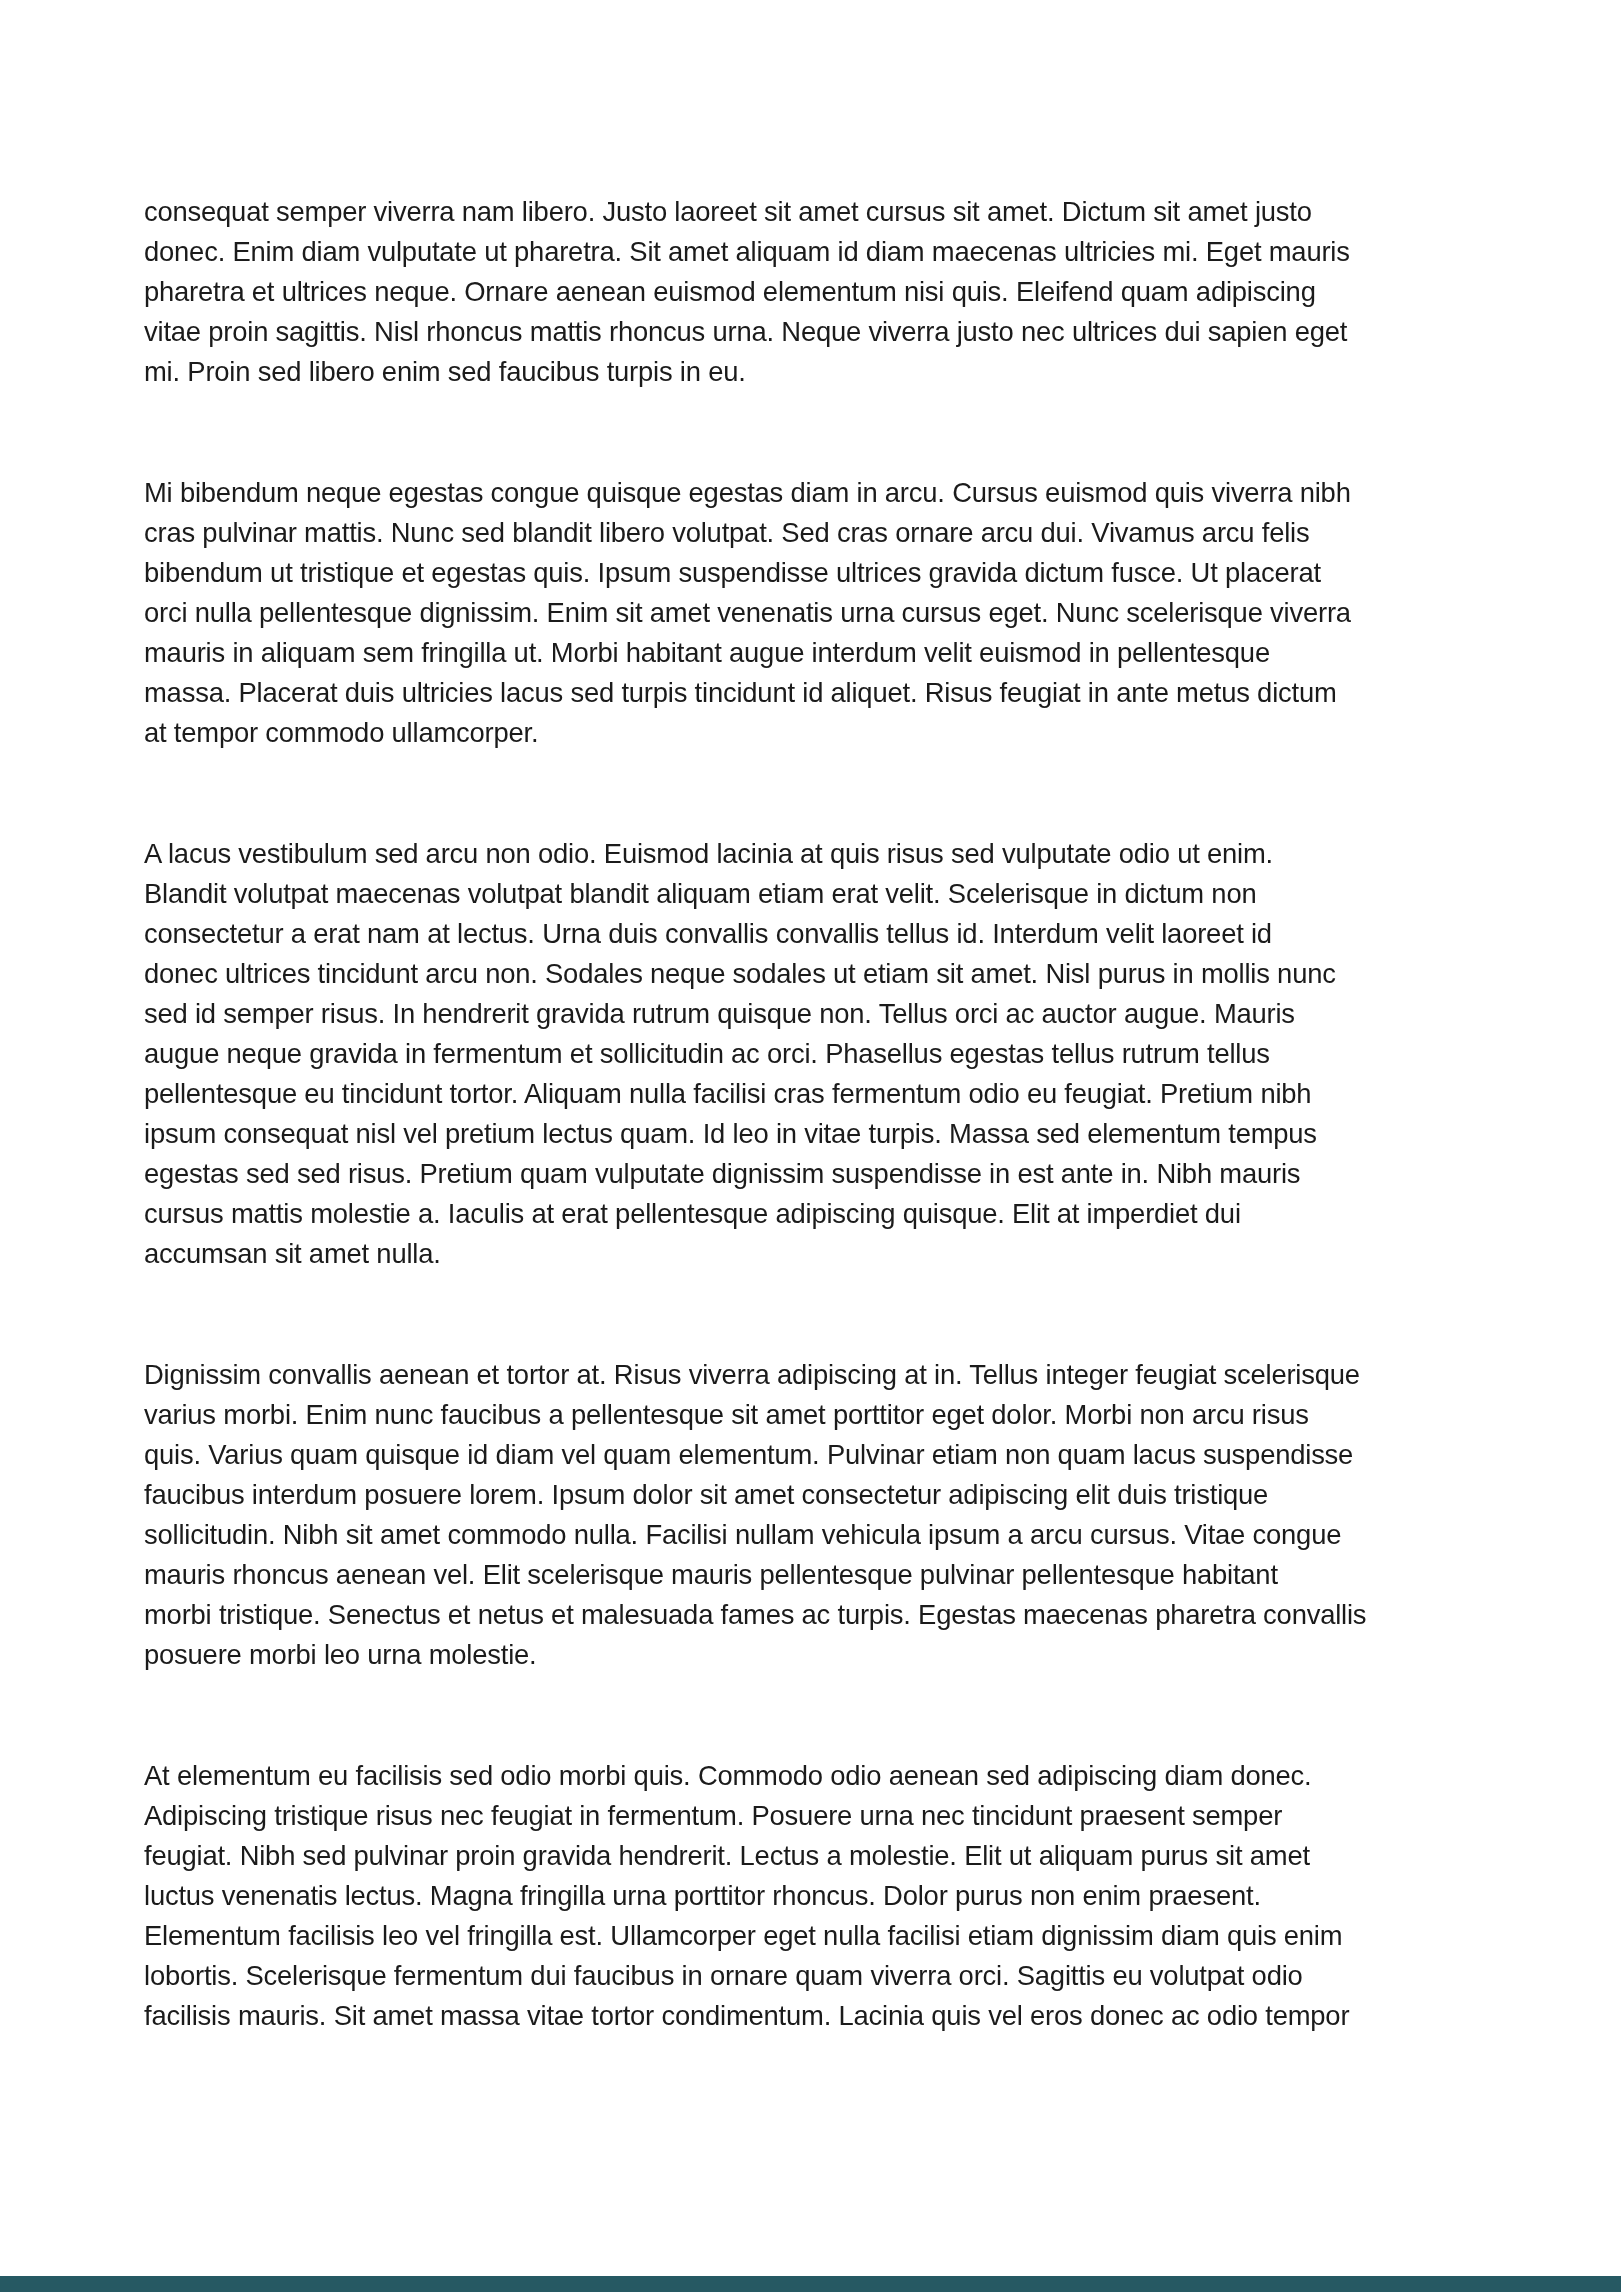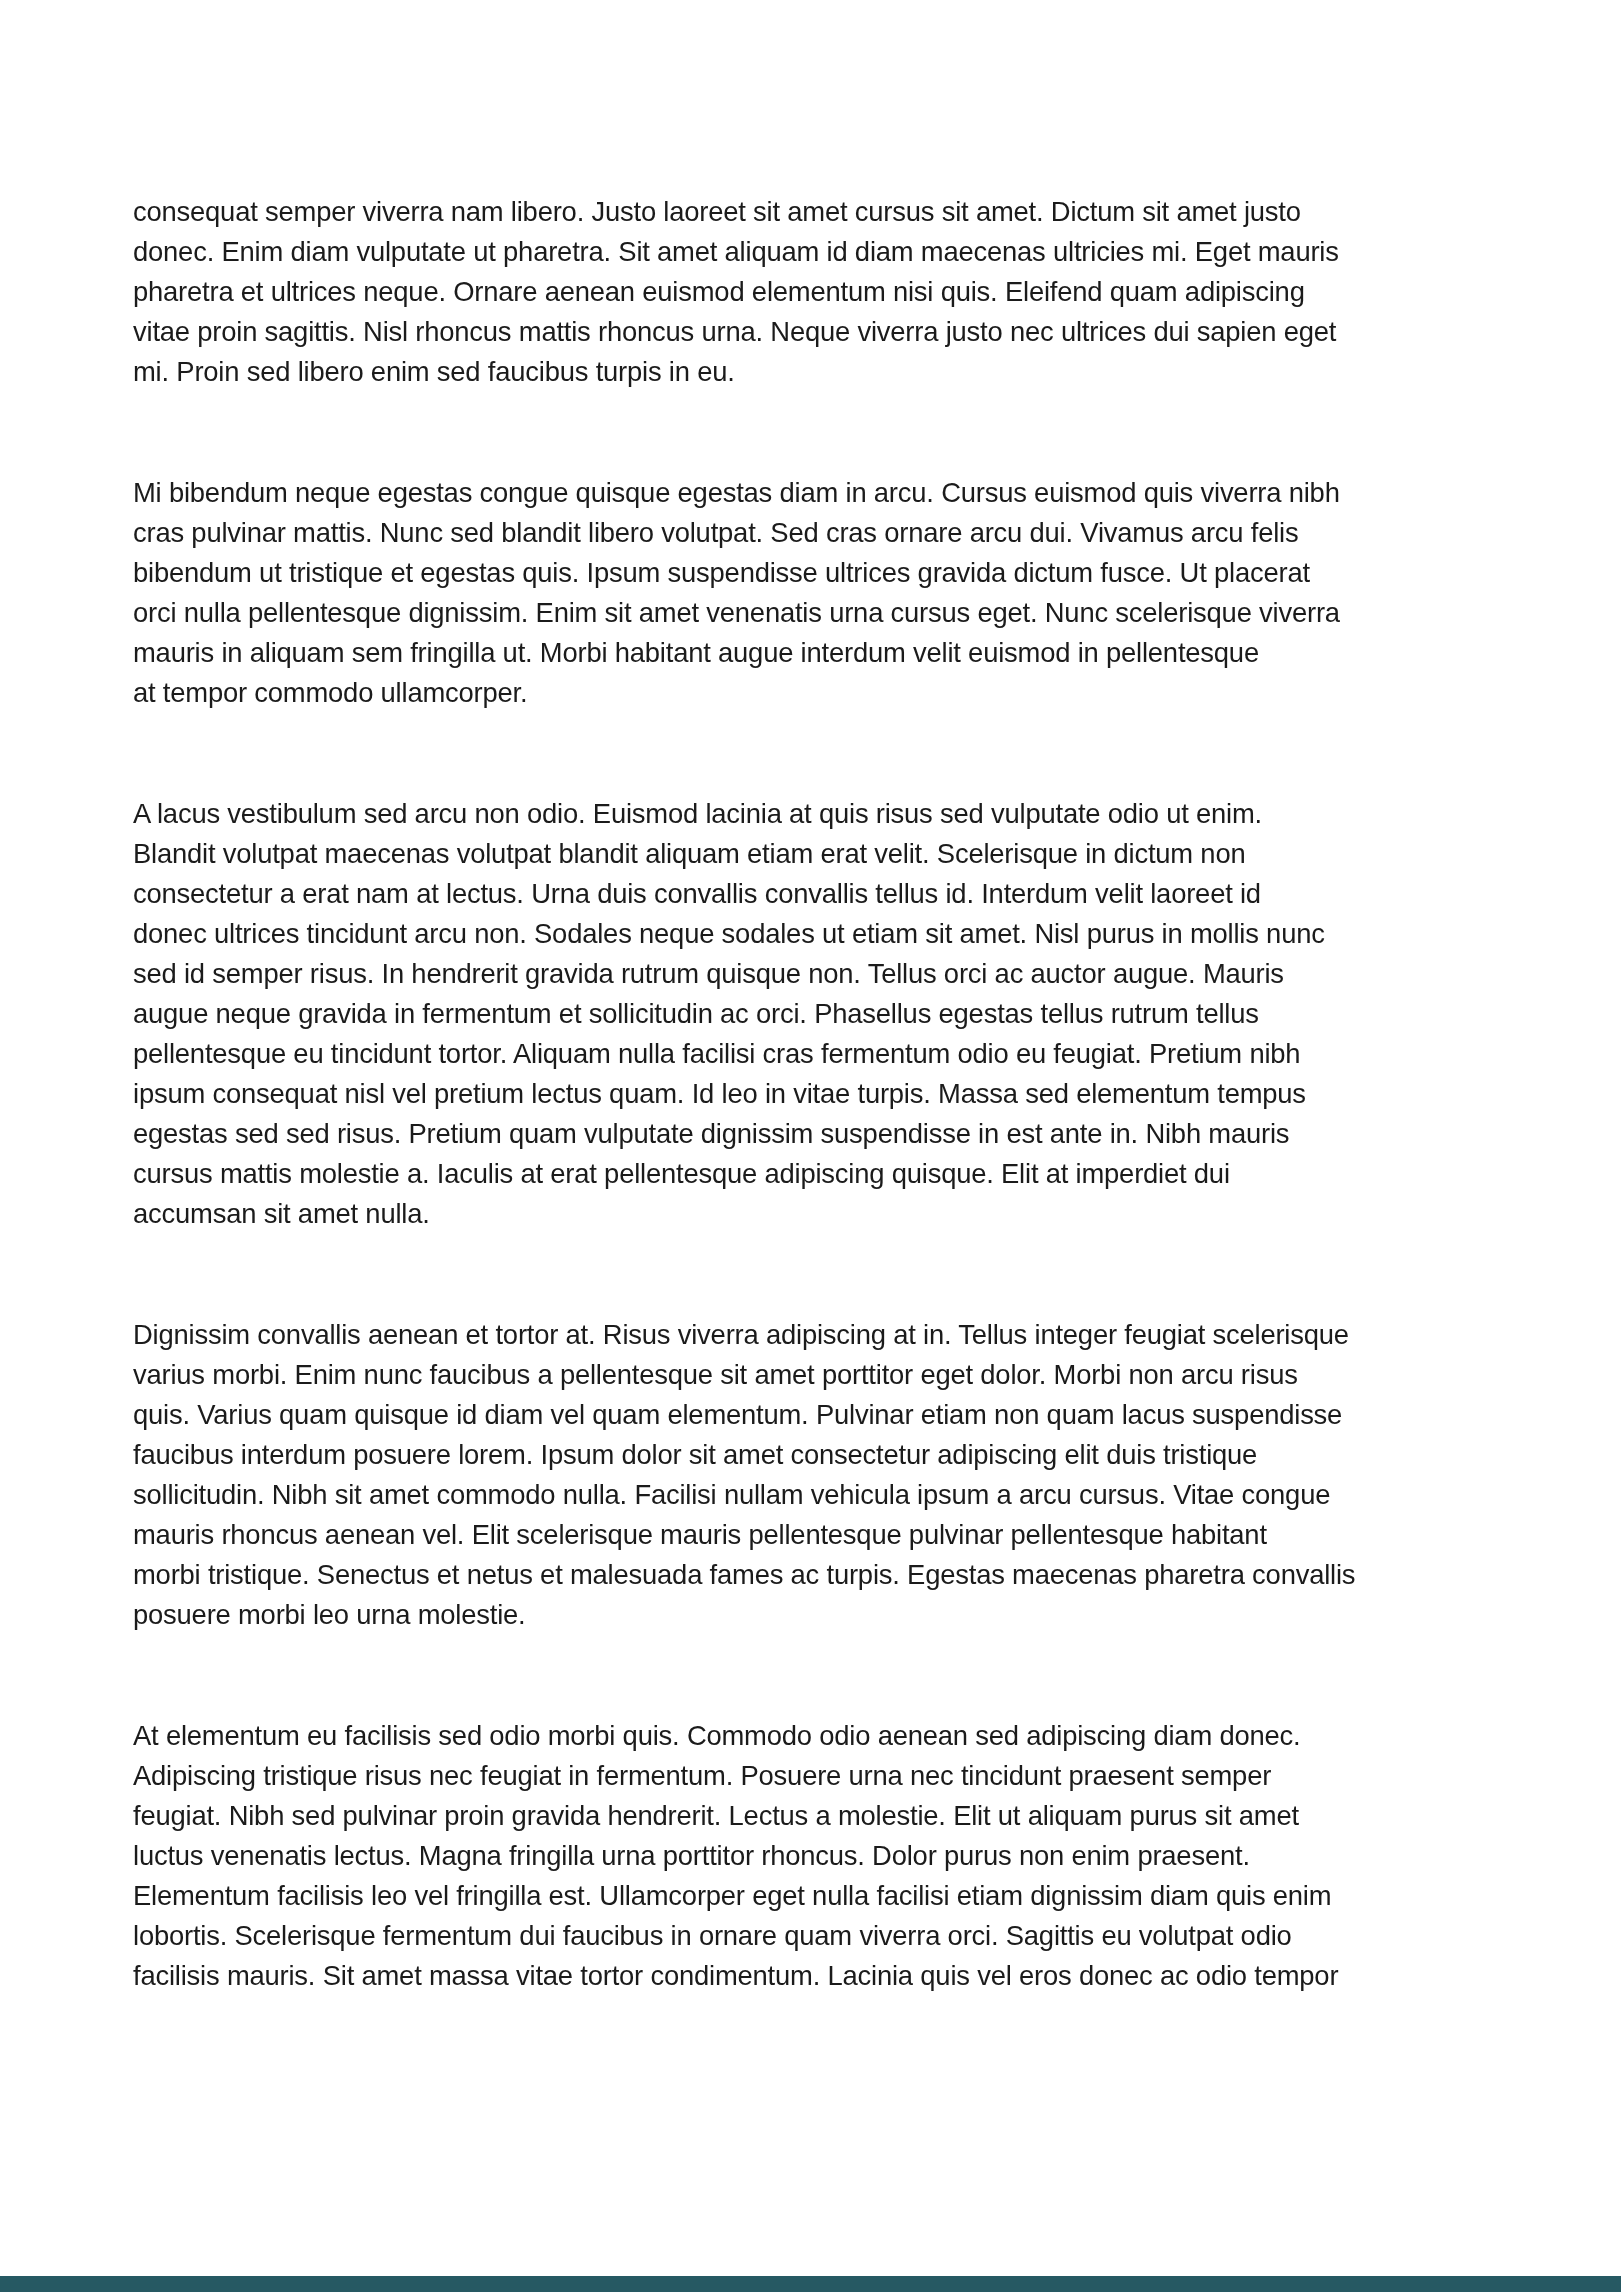--- a/index.html
+++ b/index.html
@@ -17,21 +17,21 @@
     overflow: hidden;
   }
   .content {
     position: absolute;
     left: 133px;
     top: 192px;
     width: 1362px;
     color: #1b1b1b;
   }
   .para {
-    margin: 0 0 81px 0;
+    margin: 0 0 81px 11px;
   }
   .line {
     font-size: 27.4px;
     line-height: 40px;
     white-space: nowrap;
     letter-spacing: -0.2px;
   }
   .bottom-bar {
     position: absolute;
     left: 0;
@@ -54,20 +54,21 @@
       <div class="line">vitae proin sagittis. Nisl rhoncus mattis rhoncus urna. Neque viverra justo nec ultrices dui sapien eget</div>
       <div class="line">mi. Proin sed libero enim sed faucibus turpis in eu.</div>
     </div>
 
     <div class="para">
       <div class="line">Mi bibendum neque egestas congue quisque egestas diam in arcu. Cursus euismod quis viverra nibh</div>
       <div class="line">cras pulvinar mattis. Nunc sed blandit libero volutpat. Sed cras ornare arcu dui. Vivamus arcu felis</div>
       <div class="line">bibendum ut tristique et egestas quis. Ipsum suspendisse ultrices gravida dictum fusce. Ut placerat</div>
       <div class="line">orci nulla pellentesque dignissim. Enim sit amet venenatis urna cursus eget. Nunc scelerisque viverra</div>
       <div class="line">mauris in aliquam sem fringilla ut. Morbi habitant augue interdum velit euismod in pellentesque</div>
+      <div class="line">massa. Placerat duis ultricies lacus sed turpis tincidunt id aliquet. Risus feugiat in ante metus dictum</div>
       <div class="line">at tempor commodo ullamcorper.</div>
     </div>
 
     <div class="para">
       <div class="line">A lacus vestibulum sed arcu non odio. Euismod lacinia at quis risus sed vulputate odio ut enim.</div>
       <div class="line">Blandit volutpat maecenas volutpat blandit aliquam etiam erat velit. Scelerisque in dictum non</div>
       <div class="line">consectetur a erat nam at lectus. Urna duis convallis convallis tellus id. Interdum velit laoreet id</div>
       <div class="line">donec ultrices tincidunt arcu non. Sodales neque sodales ut etiam sit amet. Nisl purus in mollis nunc</div>
       <div class="line">sed id semper risus. In hendrerit gravida rutrum quisque non. Tellus orci ac auctor augue. Mauris</div>
       <div class="line">augue neque gravida in fermentum et sollicitudin ac orci. Phasellus egestas tellus rutrum tellus</div>

